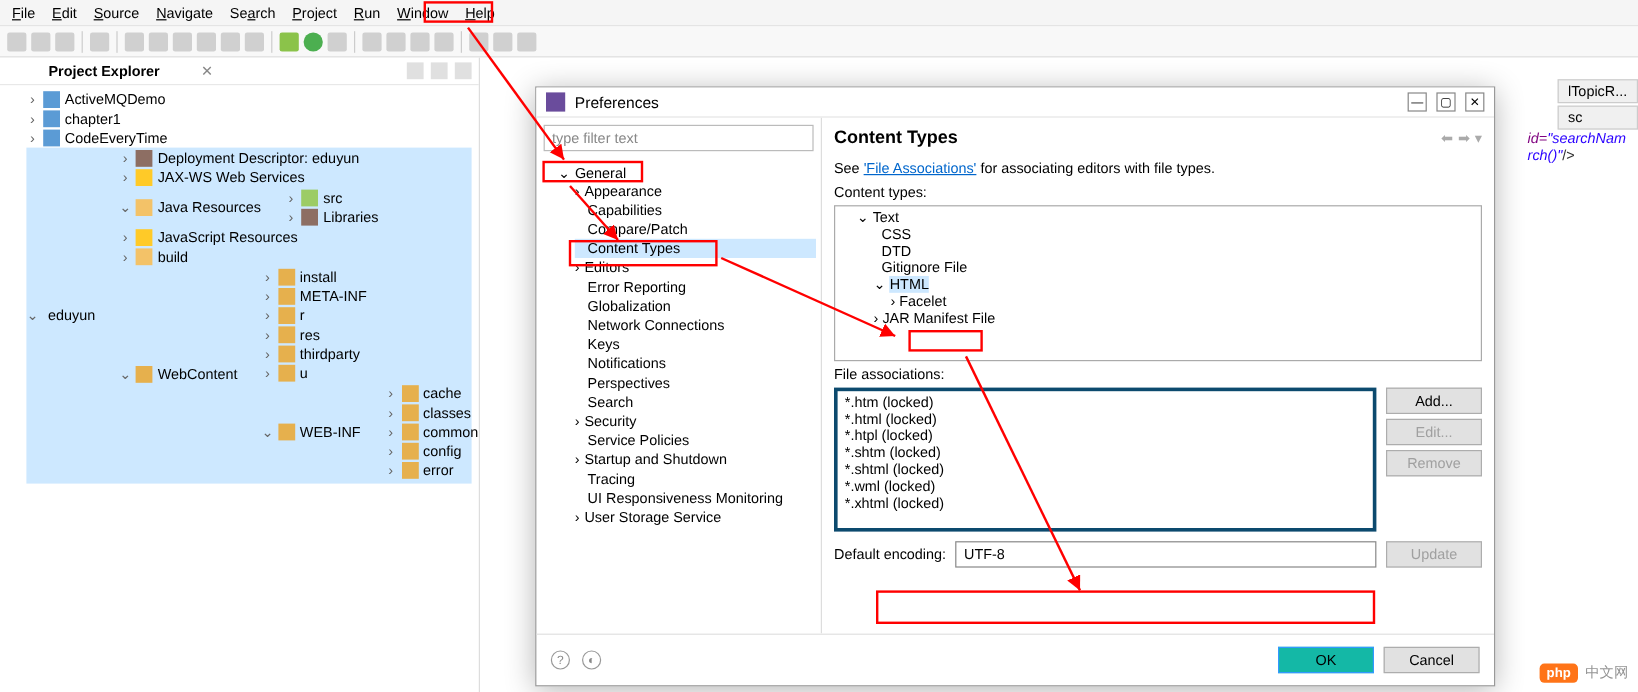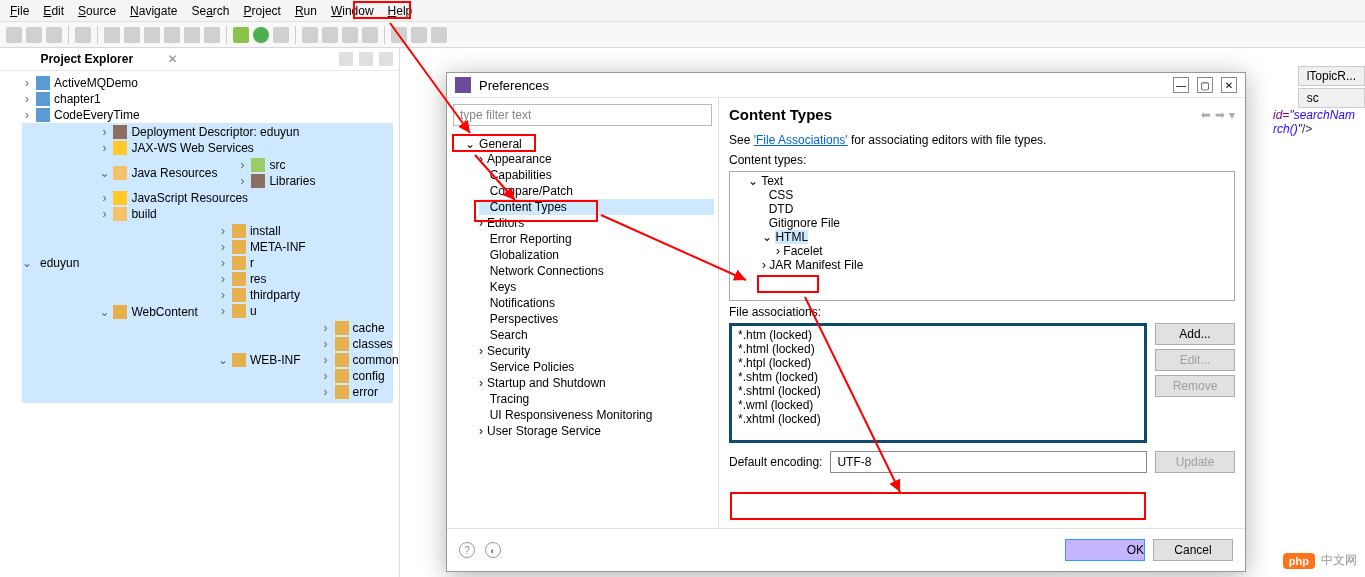--- a/index.html
+++ b/index.html
@@ -44,21 +44,21 @@
   .code .attr { color:#7f007f; font-style:italic; }
   .code .str { color:#2a00ff; font-style:italic; }
 
   
   .dialog { position: absolute; left: 446px; top: 72px; width: 800px; height: 500px; background: #fff; border: 1px solid #999; box-shadow: 0 4px 24px rgba(0,0,0,0.3); display:flex; flex-direction: column; }
   .dlg-title { display:flex; align-items:center; padding: 4px 8px; background:#fff; border-bottom:1px solid #e5e5e5; gap:8px;justify-content:center; }
   .dlg-title .ic16 { width:16px; height:16px; background:#6a4c9c; }
   .dlg-title .txt { flex:1; font-size:13px; }
   .winctrl { width:16px; height:16px; border:1px solid #888; display:flex; align-items:center; justify-content:center; font-size:10px; cursor:default; }
   .dlg-body { flex:1; display:flex; overflow:hidden; }
-  .dlg-left { width: 272px; border-right:1px solid #ddd; display:flex; flex-direction:column; }
+  .dlg-left { width: 238px; border-right:1px solid #ddd; display:flex; flex-direction:column; }
   .filter { margin:6px; border:1px solid #bbb; padding:3px 6px; color:#888; }
   .prefs-tree { overflow-y: scroll; flex:1; padding:4px; }
   .prefs-tree ul { list-style:none; padding-left:14px; }
   .prefs-tree li { padding:1px 0; cursor:default; }
   .prefs-tree .row { display:flex; align-items:center; gap:4px; }
   .prefs-tree .sel { background:#cde8ff; }
   .dlg-right { flex:1; display:flex; flex-direction:column; padding: 8px 10px 0 10px; gap:4px; }
   .dlg-right h2 { font-size:15px; font-weight:600; }
   .navbtns { display:flex; gap:4px; }
   .navbtns span { color:#aaa; }
@@ -67,21 +67,21 @@
   .ct-list { border:1px solid #aaa; height:130px; overflow-y:scroll; padding:2px 4px; }
   .ct-list ul { list-style:none; padding-left:14px; }
   .ct-list li { padding:0; }
   .ct-list .sel { background:#cde8ff; }
   .fa-row { display:flex; gap:8px; }
   .fa-list { flex:1; border:3px solid #0c4a6e; height:120px; overflow:auto; padding:2px 6px; }
   .fa-list div { padding:0; }
   .btncol { display:flex; flex-direction:column; gap:4px; width:80px; }
   .btn { border:1px solid #adadad; background:#e1e1e1; text-align:center; padding:3px 0; }
   .btn.disabled { color:#a0a0a0; }
-  .btn.primary { background:#c4b5fd; border-color:#3399ff;text-align:right; }
+  .btn.primary { background:#14b8a6; border-color:#3399ff; }
   .enc-row { display:flex; align-items:center; gap:8px; margin-top:4px;justify-content:center; }
   .enc-row input { flex:1; border:1px solid #888; padding:3px 6px; }
   .dlg-footer { display:flex; justify-content:space-between; align-items:center; padding:10px 12px; border-top:1px solid #e0e0e0; }
   .dlg-footer .left { display:flex; gap:10px; color:#888; }
   .dlg-footer .right { display:flex; gap:8px; }
   .circ { width:16px; height:16px; border:1px solid #999; border-radius:50%; display:flex; align-items:center; justify-content:center; font-size:10px; }
 
   
   .redbox { position:absolute; border:2px solid #ff0000; pointer-events:none; }
   .arrow { position:absolute; pointer-events:none; }

